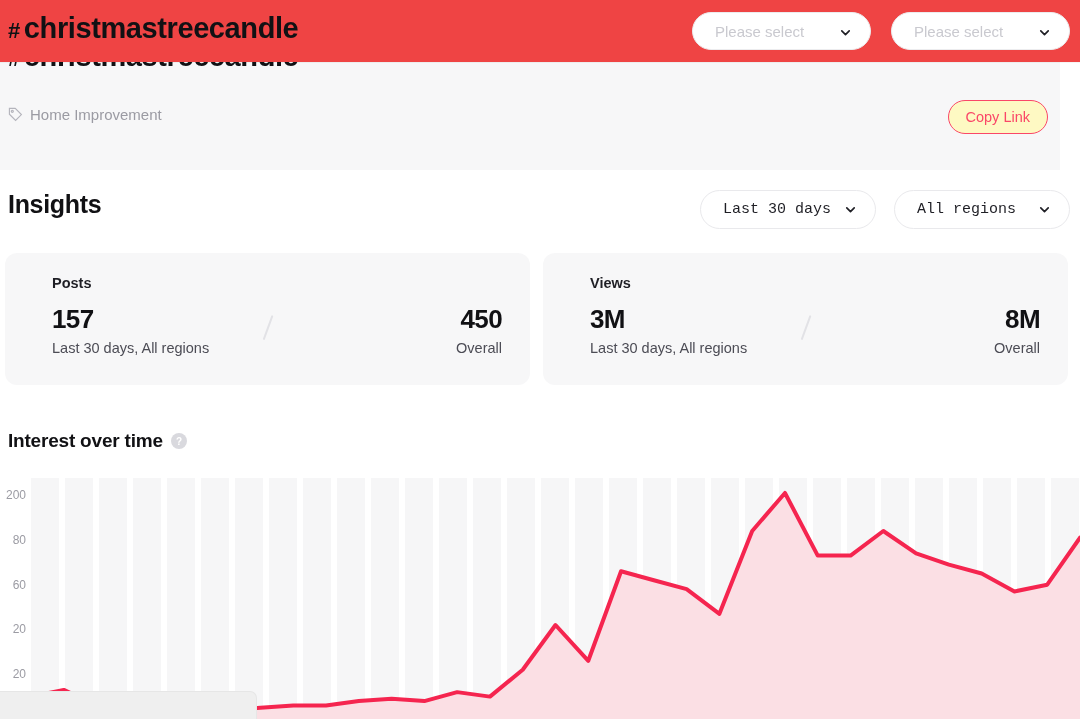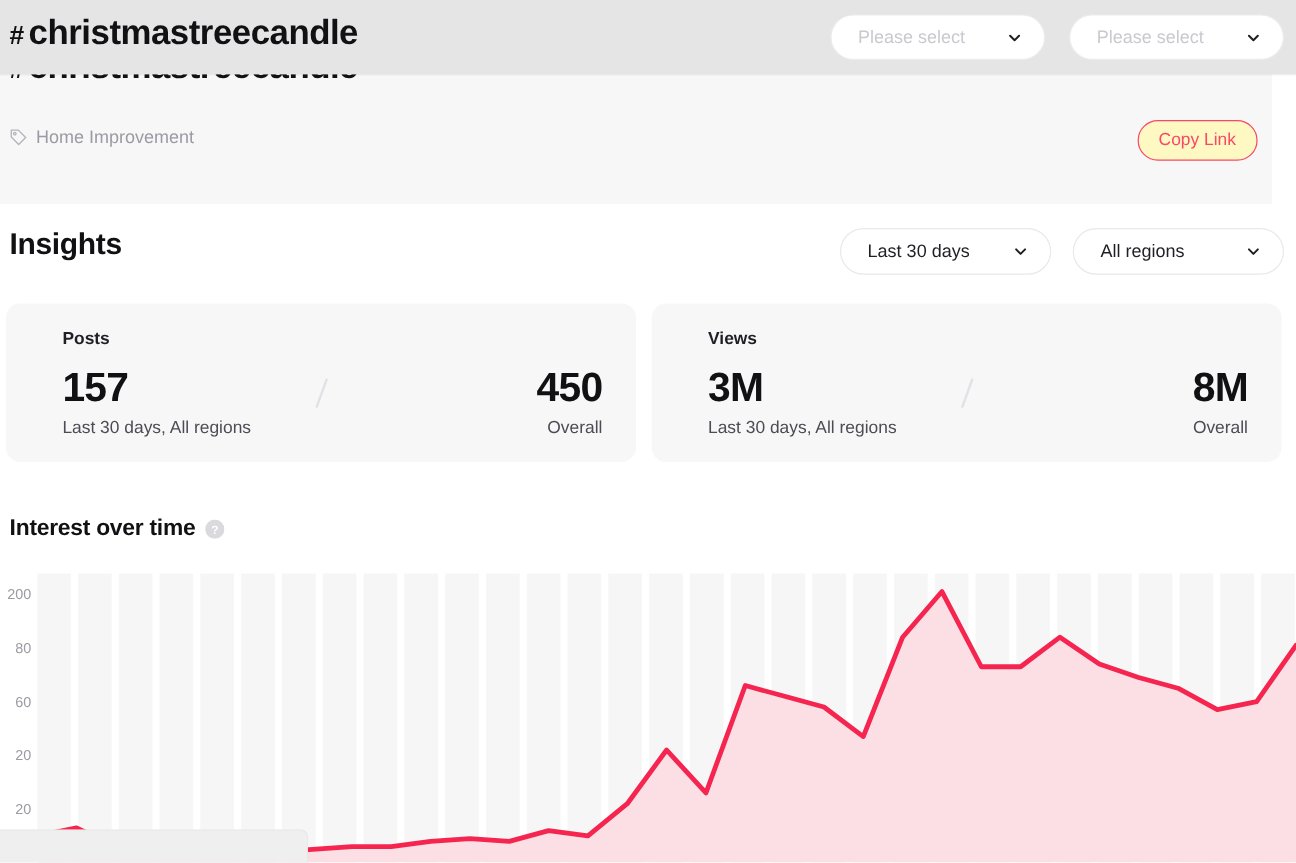--- a/index.html
+++ b/index.html
@@ -33,21 +33,21 @@
     height: 34px; padding: 0 17px;
     display: flex; align-items: center; justify-content: center;
     border: 1px solid #fa4768; border-radius: 17px;
     background: #fef9c3; color: #fa4768; font-size: 14.5px; font-weight: 400;
     cursor: pointer; white-space: nowrap;
   }
 
   
   .sticky-bar {
     position: absolute; top: 0; left: 0; width: 1080px; height: 62px;
-    background: #e5e5e5; z-index: 20;
+    background: #ef4444; z-index: 20;
     box-shadow: 0 1px 0 rgba(0,0,0,0.04);
   }
   .sb-title {
     position: absolute; left: 8px; top: 12px;
     font-size: 29px; font-weight: 700; color: #111114; letter-spacing: -0.4px;
     white-space: nowrap;
   }
   .sb-title .hash { font-size: 22px; font-weight: 700; margin-right: 4px; }
   .sb-selects { position: absolute; right: 10px; top: 12px; display: flex; gap: 20px; }
   .sel-pill {
@@ -65,39 +65,39 @@
   }
   .insights-title {
     position: absolute; left: 8px; top: 0;
     font-size: 25px; font-weight: 700; color: #111114; letter-spacing: -0.3px;
   }
   .filters { position: absolute; right: 10px; top: 0; display: flex; gap: 18px; }
   .filter-pill {
     height: 39px; width: 176px; border-radius: 20px;
     border: 1px solid #e9e9ec; background: #fff;
     display: flex; align-items: center; justify-content: space-between;
-    padding: 0 18px 0 22px; cursor: pointer;
+    padding: 0 18px 0 22px; cursor: pointer; font-family: Liberation Mono, monospace;
   }
   .filter-pill .sel-text { font-size: 15px; color: #1f1f25; }
 
   
   .cards { position: absolute; top: 253px; left: 5px; display: flex; gap: 13px; }
   .card {
     width: 525px; height: 132px; background: #f7f7f8; border-radius: 12px;
     position: relative; padding: 22px 28px 0 47px;
   }
   .card-label { font-size: 14.5px; font-weight: 700; color: #1f1f25; }
   .card-row {
     position: absolute; left: 47px; right: 28px; top: 52px;
     display: flex; align-items: flex-start; justify-content: space-between;
   }
   .stat { display: flex; flex-direction: column; }
   .stat.right { align-items: flex-end; text-align: right; }
   .stat-value {
-    font-size: 34px; font-weight: 700; color: #111114;
+    font-size: 26px; font-weight: 700; color: #111114;
     line-height: 1.08; letter-spacing: -0.6px;
   }
   .stat-sub { font-size: 14.5px; color: #4c4c55; margin-top: 7px; }
   .slash {
     position: absolute; left: 50%; top: 62px; transform: translateX(-50%);
     width: 2px; height: 26px; background: #e2e2e6; transform-origin: center;
     rotate: 20deg; border-radius: 1px;
   }
 
   

